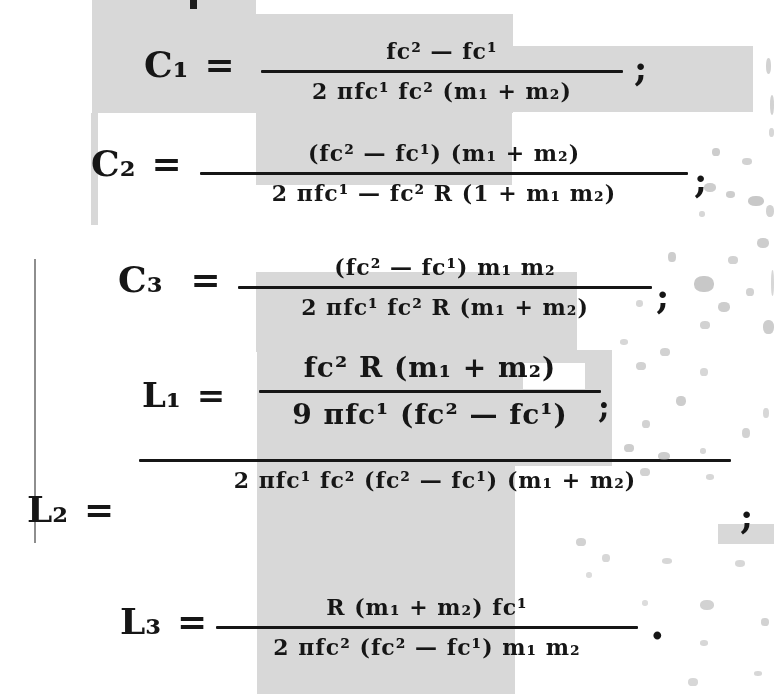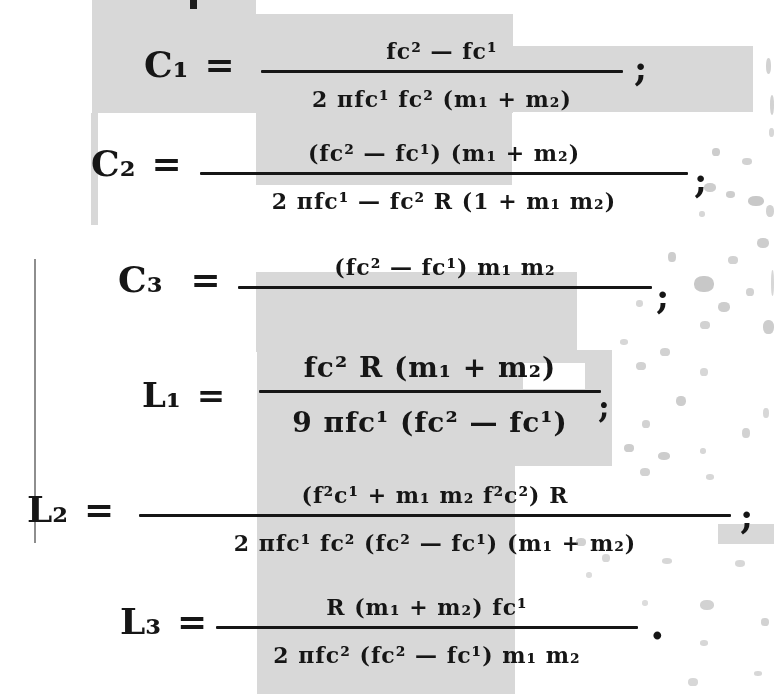--- a/index.html
+++ b/index.html
@@ -30,21 +30,21 @@
   .sh8{left:257px;top:455px;width:258px;height:239px;}
   .sh9{left:718px;top:524px;width:56px;height:20px;}
   .whitepatch{position:absolute;left:523px;top:363px;width:62px;height:26px;background:var(--paper);}
   .tick{position:absolute;left:190px;top:0;width:7px;height:9px;background:#1c1c1c;}
   .vline{position:absolute;left:34px;top:259px;width:2px;height:284px;background:#8e8e8e;}
   
   .eqlabel{position:absolute;display:flex;align-items:baseline;gap:16px;font-size:36px;line-height:1;}
   .frac{position:absolute;}
   .frac .num{display:flex;align-items:flex-end;justify-content:center;padding-bottom:6px;box-sizing:border-box;}
   .frac .bar{height:3px;background:var(--ink);border-radius:1px;}
-  .frac .den{padding-top:14px;text-align:center;white-space:nowrap;}
+  .frac .den{padding-top:6px;text-align:center;white-space:nowrap;}
   .num,.den{font-size:22px;letter-spacing:1px;white-space:nowrap;line-height:1.15;}
   .punct{position:absolute;font-size:36px;line-height:1;}
   
   .eq-c1 .eqlabel{left:144px;top:46px;}
   .eq-c1 .frac{left:261px;top:15px;width:362px;}
   .eq-c1 .num{height:55px;}
   .eq-c1 .punct{left:634px;top:50px;}
 
   .eq-c2 .eqlabel{left:91px;top:145px;}
   .eq-c2 .frac{left:200px;top:125px;width:488px;}
@@ -119,20 +119,21 @@
   </div>
 
   <div class="eq eq-c3">
     <div class="eqlabel">
       <span class="lhs">C₃</span>
       <span class="rel">=</span>
     </div>
     <div class="frac">
       <div class="num">(fc² — fc¹) m₁ m₂</div>
       <div class="bar"></div>
+      <div class="den">2 πfc¹ fc² R (m₁ + m₂)</div>
     </div>
     <span class="punct">;</span>
   </div>
 
   <div class="eq eq-l1">
     <div class="eqlabel">
       <span class="lhs">L₁</span>
       <span class="rel">=</span>
     </div>
     <div class="frac">
@@ -142,21 +143,20 @@
     </div>
     <span class="punct">;</span>
   </div>
 
   <div class="eq eq-l2">
     <div class="eqlabel">
       <span class="lhs">L₂</span>
       <span class="rel">=</span>
     </div>
     <div class="frac">
-      <div class="num">(f²c¹ + m₁ m₂ f²c²) R</div>
       <div class="bar"></div>
       <div class="den">2 πfc¹ fc² (fc² — fc¹) (m₁ + m₂)</div>
     </div>
     <span class="punct">;</span>
   </div>
 
   <div class="eq eq-l3">
     <div class="eqlabel">
       <span class="lhs">L₃</span>
       <span class="rel">=</span>

